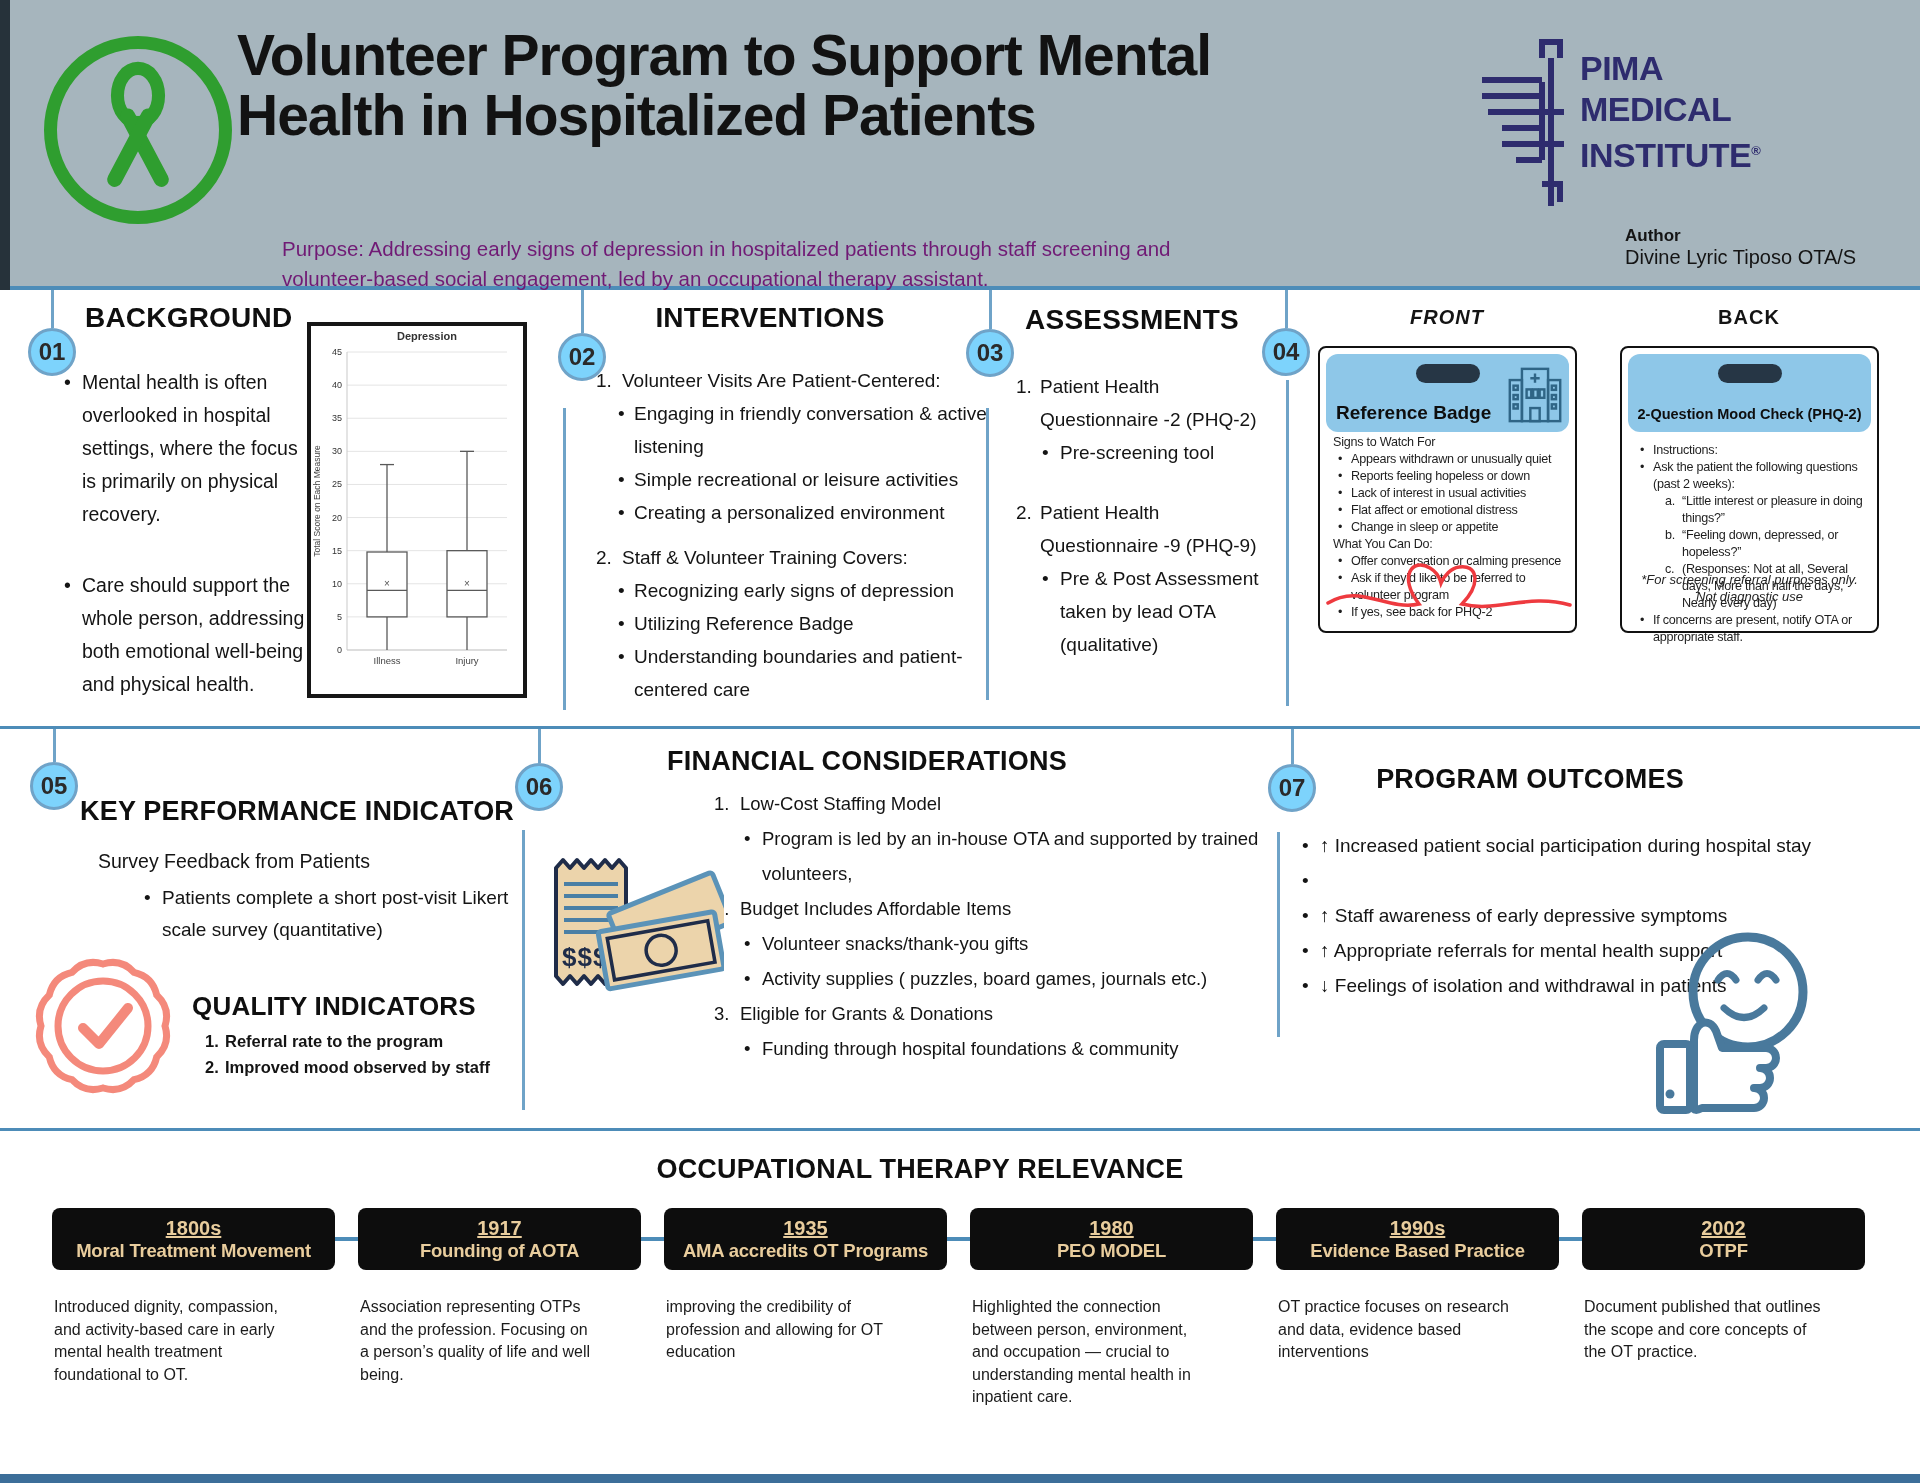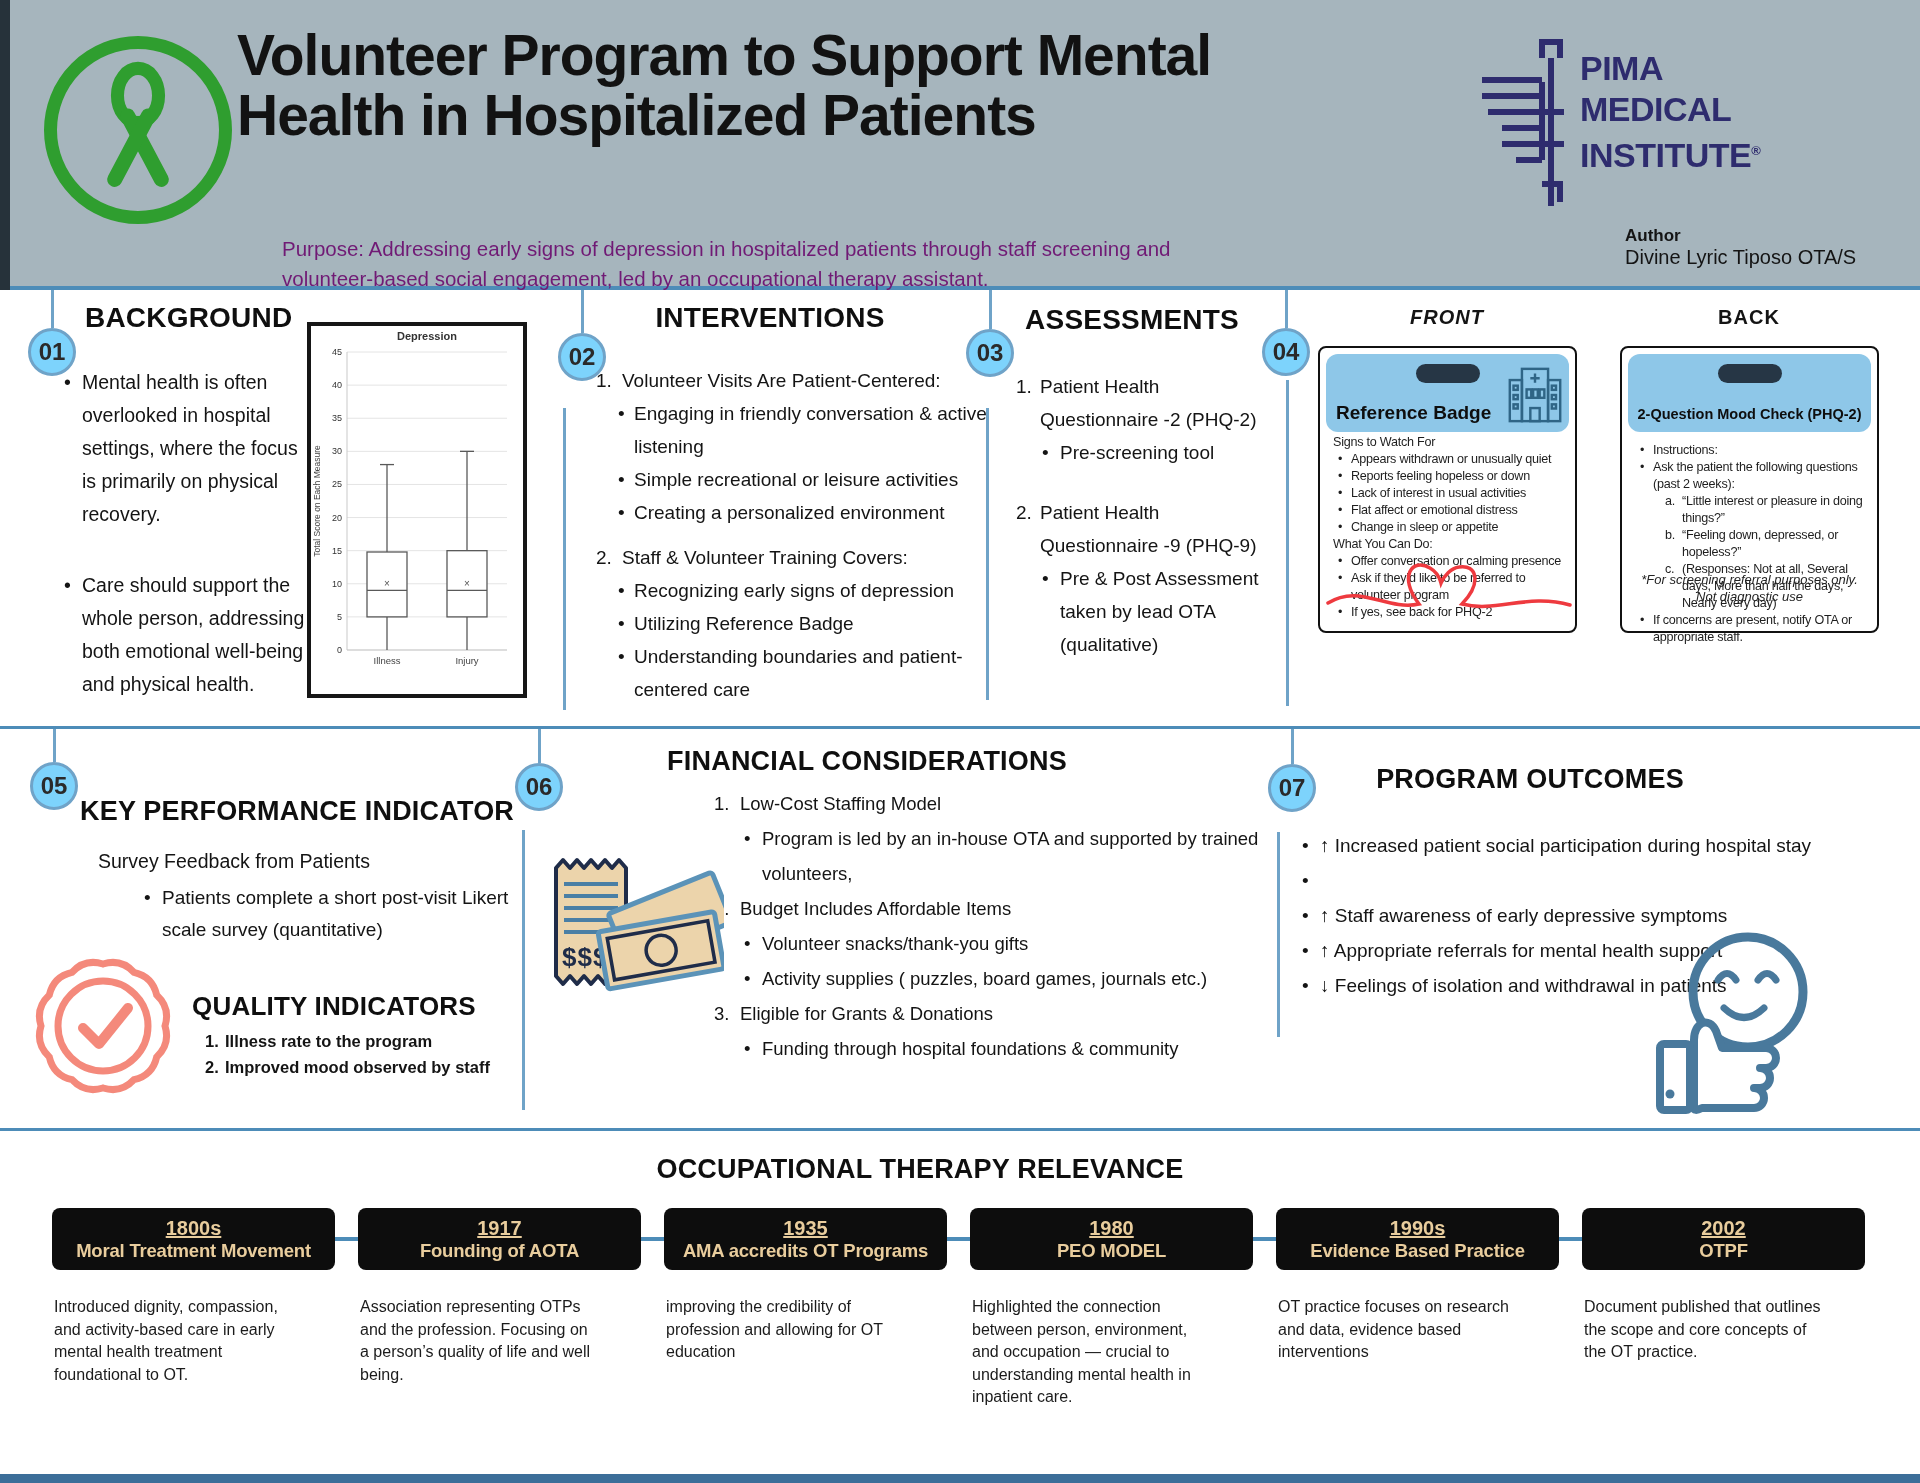--- a/index.html
+++ b/index.html
@@ -396,21 +396,21 @@
     </div>
   <svg class="abs" style="left:28px;top:948px" width="150" height="156" viewBox="0 0 150 156">
     <path id="scallop" d="M137.0,78.0 Q142.6,96.1 128.7,109.0 Q124.5,127.5 106.0,131.7 Q93.1,145.6 75.0,140.0 Q56.9,145.6 44.0,131.7 Q25.5,127.5 21.3,109.0 Q7.4,96.1 13.0,78.0 Q7.4,59.9 21.3,47.0 Q25.5,28.5 44.0,24.3 Q56.9,10.4 75.0,16.0 Q93.1,10.4 106.0,24.3 Q124.5,28.5 128.7,47.0 Q142.6,59.9 137.0,78.0 Z" stroke="#f4897b" stroke-width="7" fill="none"></path>
     <circle cx="75" cy="78" r="45" stroke="#f4897b" stroke-width="7" fill="none"></circle>
     <path d="M55,80 L71,96 L100,60" stroke="#f4897b" stroke-width="10" fill="none" stroke-linecap="round" stroke-linejoin="round"></path>
   </svg>
   <div class="sec-h" id="quality-h">QUALITY INDICATORS</div>
   <div id="quality-list">
       <div class="li num">
         <span class="pre">1.</span>
-        <span class="txt">Illness rate to the program</span>
+        <span class="txt">Referral rate to the program</span>
       </div>
       <div class="li num">
         <span class="pre">2.</span>
         <span class="txt">Improved mood observed by staff</span>
       </div>
     </div>
 
   <div class="sec-h centered" id="fin-h">FINANCIAL CONSIDERATIONS</div>
   <div id="fin-list" class="big">
       <div class="li num">

